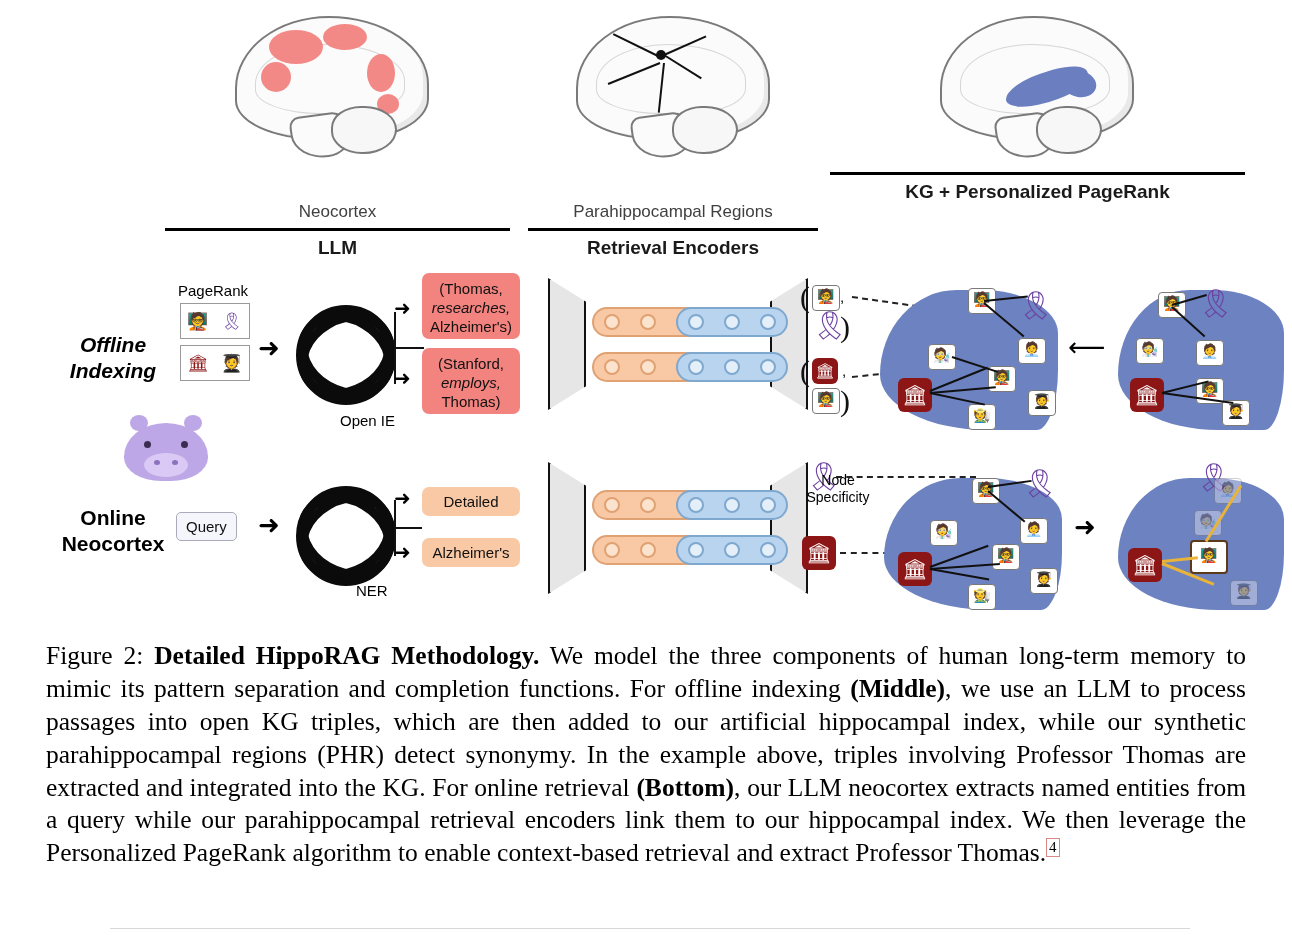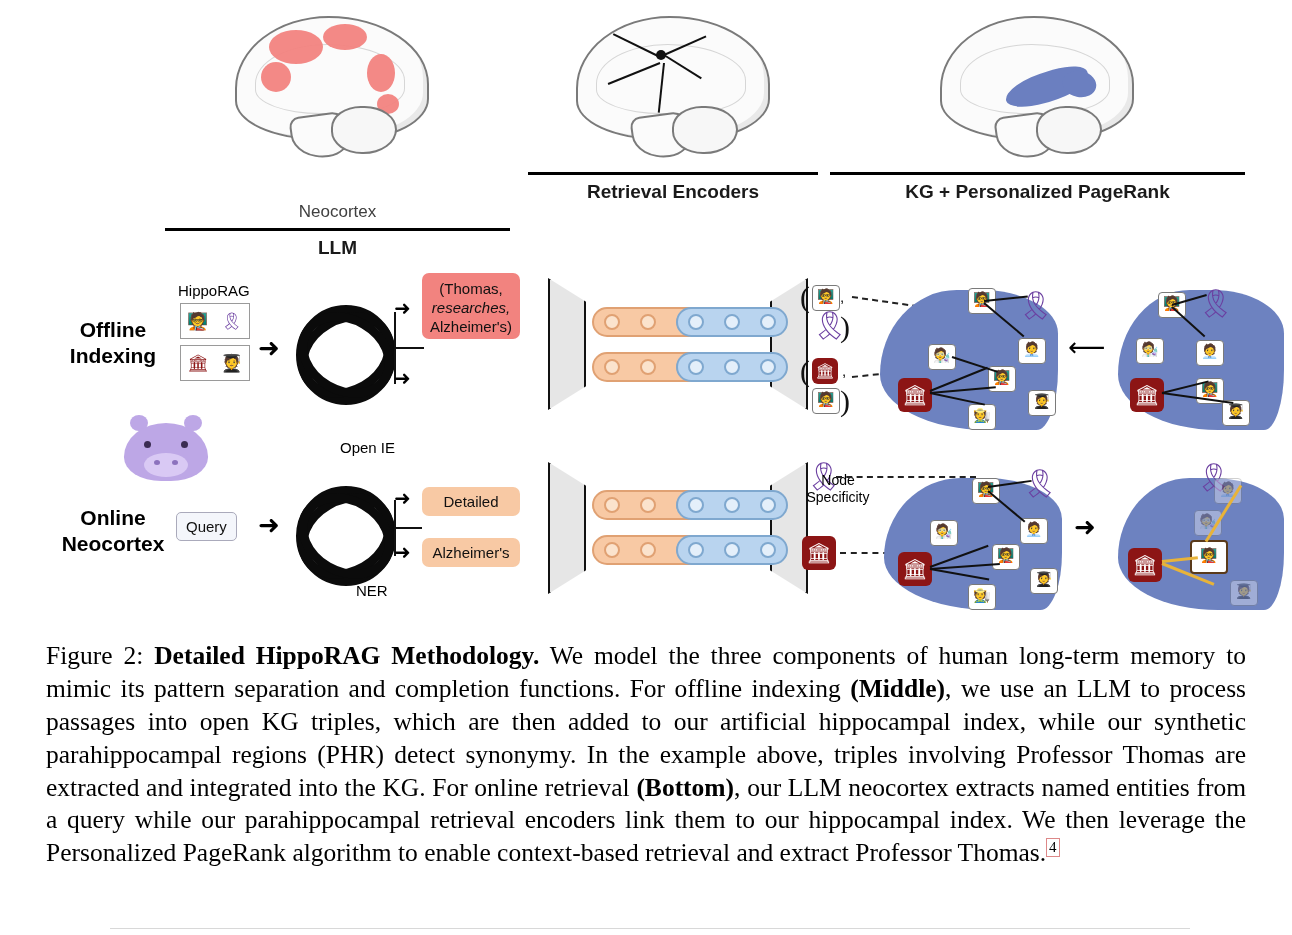--- a/index.html
+++ b/index.html
@@ -428,83 +428,89 @@
         <div class="brain"></div>
         <div class="stem"></div>
         <div class="cerebellum"></div>
         <div class="edge" style="left:96px; top:44px; width:44px; transform:rotate(32deg);"></div>
         <div class="edge" style="left:96px; top:44px; width:46px; transform:rotate(-24deg);"></div>
         <div class="edge" style="left:96px; top:52px; width:50px; transform:rotate(96deg);"></div>
         <div class="edge" style="left:92px; top:52px; width:56px; transform:rotate(158deg);"></div>
         <div class="edge" style="left:92px; top:46px; width:52px; transform:rotate(206deg);"></div>
         <div class="node" style="left:88px; top:40px; width:10px; height:10px; border-radius:50%; background:#111; border:none;"></div>
       </div>
+      <div class="brain-title">Parahippocampal Regions</div>
       <div class="rule" style="width:290px;"></div>
       <div class="brain-sub">Retrieval Encoders</div>
     </div>
 
     <div class="brain-col" style="left:830px; top:10px; width:415px;">
       <div class="brain-wrap" style="margin-left:102px;">
         <div class="brain"></div>
         <div class="hippo-hl"></div>
         <div class="stem"></div>
         <div class="cerebellum"></div>
       </div>
       <div class="rule" style="width:415px;"></div>
       <div class="brain-sub">KG + Personalized PageRank</div>
     </div>
 
-    <div class="row-label" style="left:48px; top:317px; width:130px;">
+    <div class="row-label" style="left:48px; top:332px; width:130px;font-style:italic;">
       <div>Offline</div>
       <div>Indexing</div>
     </div>
     <div class="row-label" style="left:48px; top:505px; width:130px;">
       <div>Online</div>
       <div>Neocortex</div>
     </div>
 
     <div class="mascot" style="left:120px; top:415px;">
       <div class="ear l"></div>
       <div class="ear r"></div>
       <div class="body"></div>
       <div class="eye l"></div>
       <div class="eye r"></div>
       <div class="snout"></div>
       <div class="nostril l"></div>
       <div class="nostril r"></div>
     </div>
 
-    <div class="passages-label" style="left:178px; top:282px;">HippoRAG</div>
+    <div class="passages-label" style="left:178px; top:282px;">PageRank</div>
     <div class="passage-card" style="left:180px; top:303px;">
       <span class="glyph">🧑‍🏫</span>
       <span class="glyph" style="color:#6b3fa0;">🎗</span>
     </div>
     <div class="passage-card" style="left:180px; top:345px;">
       <span class="glyph" style="color:#8c1515;">🏛</span>
       <span class="glyph">🧑‍🎓</span>
     </div>
 
     <div class="arrow" style="left:258px; top:335px;">➜</div>
 
     <div class="llm-logo" style="left:288px; top:297px;">
       <div class="ring"></div>
       <div class="petal r1"></div>
       <div class="petal r2"></div>
     </div>
-    <div class="caption-small" style="left:340px; top:412px;margin-top:27px;">Open IE</div>
+    <div class="caption-small" style="left:340px; top:412px;">Open IE</div>
 
     <div class="edge" style="left:394px; top:347px; width:30px;"></div>
     <div class="edge" style="left:394px; top:312px; width:2px; height:72px;"></div>
     <div class="arrow" style="left:394px; top:298px; font-size:20px;">➜</div>
     <div class="arrow" style="left:394px; top:368px; font-size:20px;">➜</div>
 
     <div class="triple-box" style="left:422px; top:273px; width:98px; height:66px;">
       <div>(Thomas,</div>
       <div><i>researches,</i></div>
       <div>Alzheimer's)</div>
+    </div>
+    <div class="triple-box" style="left:422px; top:348px; width:98px; height:66px;">
+      <div>(Stanford,</div>
+      <div><i>employs,</i></div>
+      <div>Thomas)</div>
     </div>
 
     <div class="trap left" style="left:548px; top:278px;"></div>
     <div class="trap right" style="left:770px; top:278px;"></div>
     <div class="enc-pill orange" style="left:592px; top:307px;">
       <span class="dot orange"></span>
       <span class="dot orange"></span>
       <span class="dot orange"></span>
     </div>
     <div class="enc-pill orange" style="left:592px; top:352px;">

